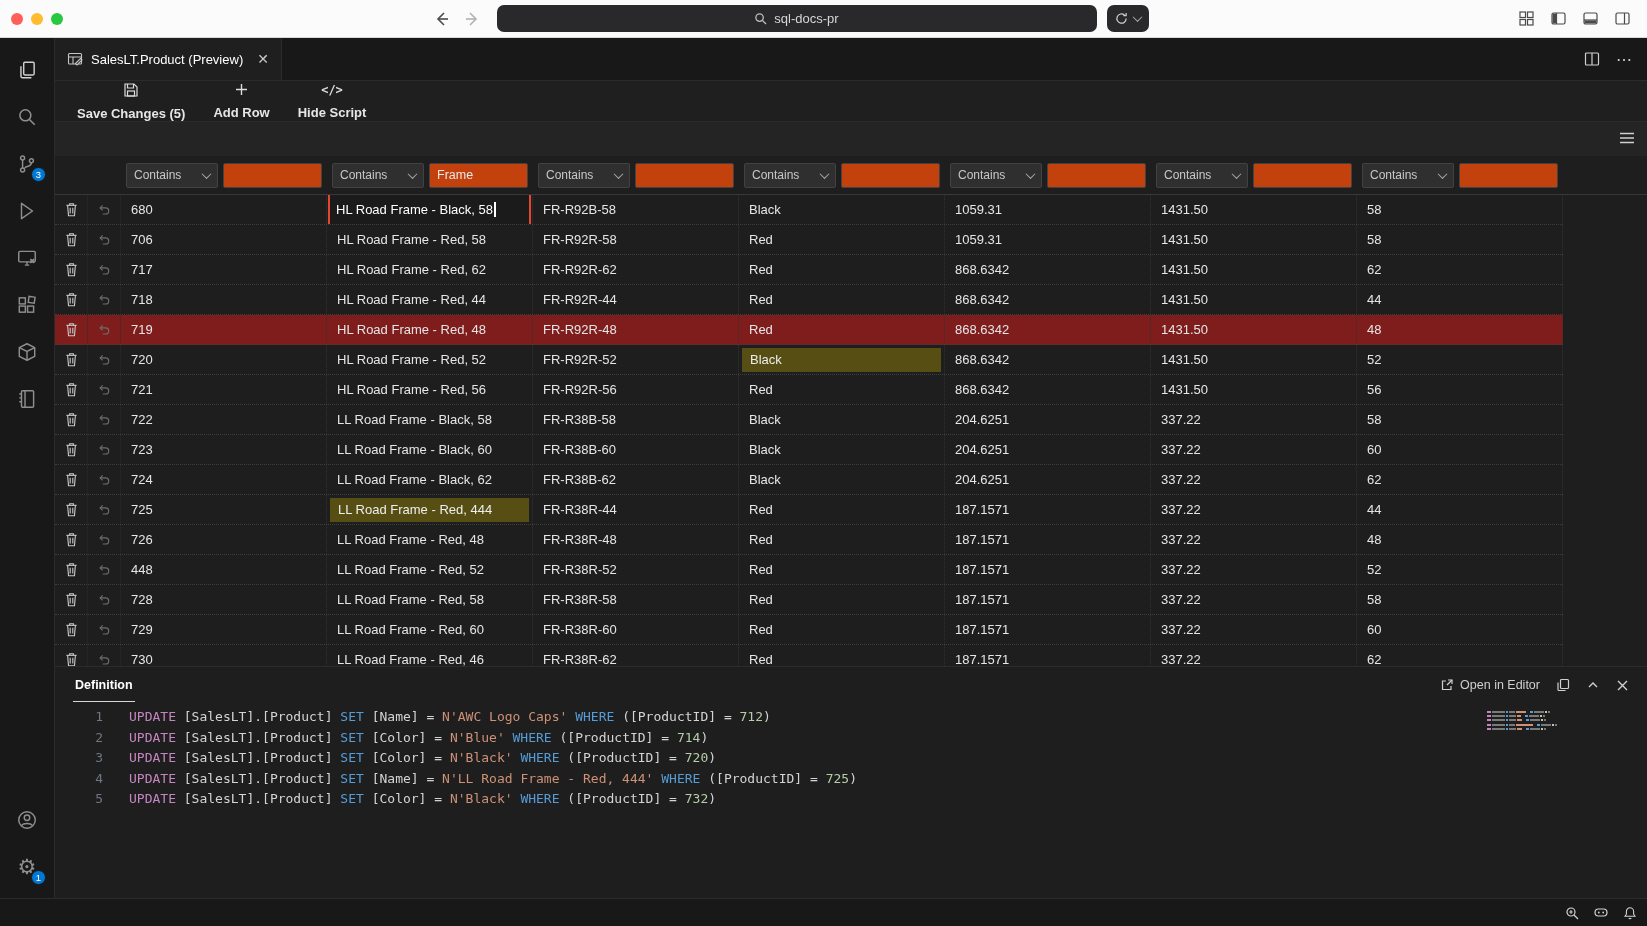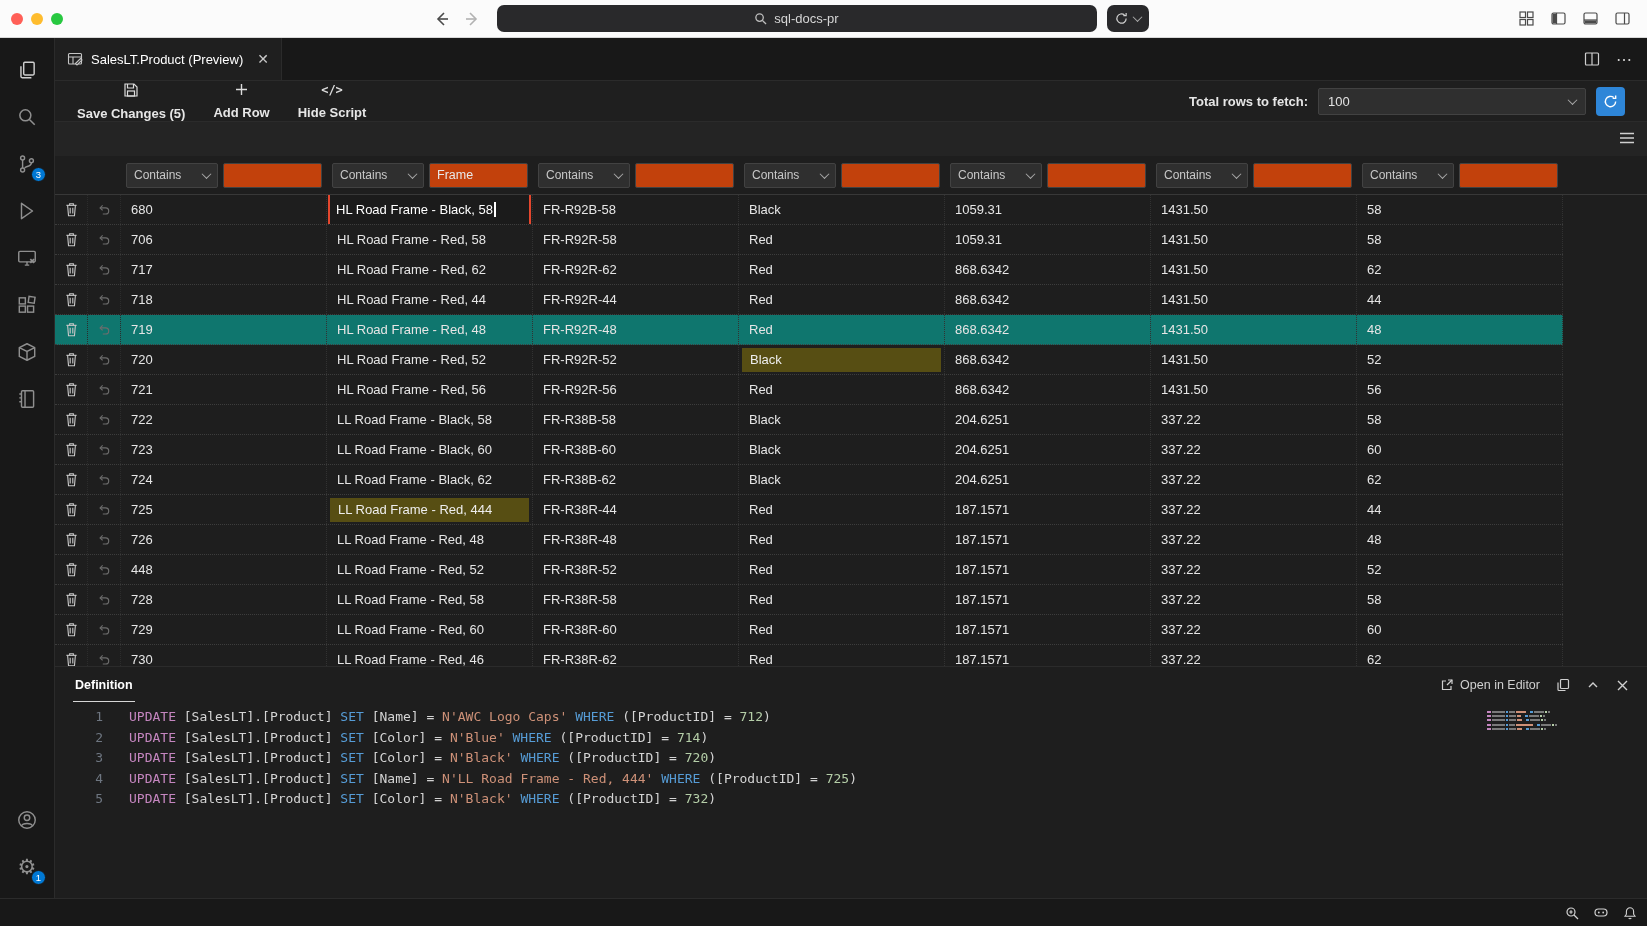--- a/index.html
+++ b/index.html
@@ -81,21 +81,21 @@
     border-radius:2px; display:flex; align-items:center; justify-content:space-between;
     padding:0 7px; color:#c8c8c8; font-size:12px; box-sizing:border-box; }
   .chev { width:6px; height:6px; border-right:1.4px solid #a8a8a8;
     border-bottom:1.4px solid #a8a8a8; transform:rotate(45deg) translate(-1px,-1px); }
   .finput { flex:1; height:25px; background:#c2410c; border:1px solid #424242;
     border-radius:2px; color:#e8e8e8; font-size:12.5px; display:flex;
     align-items:center; padding:0 7px; box-sizing:border-box; }
   .grid-body { flex:1; overflow:hidden; }
   .grow { display:flex; height:30px; align-items:flex-end; width:1508px;
     border-bottom:1px dotted #3d3d3d; box-sizing:border-box; }
-  .grow.hover { background:#0f766e; }
+  .grow.hover { background:#7f1d1d; }
   .icell { flex:0 0 33px; display:flex; align-items:center; justify-content:center;
     height:100%; border-right:1px dotted #2c2c2c; box-sizing:border-box; background:none; border-top:none; border-left:none; border-bottom:none; }
   .dcell { flex:0 0 206px; box-sizing:border-box; padding:0 10px; font-size:13px;
     color:#e6e6e6; white-space:nowrap; overflow:hidden; border-right:1px dotted #323232;
     height:100%; display:flex; align-items:center; }
   .dcell.p0 { padding:2px 3px; }
   .dirtybox { background:#574e13; height:24px; display:flex; align-items:center;
     padding:0 8px; flex:1; color:#eeeeee; }
   .dcell.editing { padding:0; }
   .editbox { flex:1; height:38px; margin:0 1px; border:2px solid #e4472e;
@@ -315,33 +315,20 @@
       <div class="tb-item">
         <svg width="15" height="15" viewBox="0 0 15 15" fill="none" stroke="#dcdcdc" stroke-width="1.4">
             <path d="M7.5 2 V13 M2 7.5 H13"></path>
           </svg>
         <span>Add Row</span>
       </div>
       <div class="tb-item">
         <span class="codeglyph">&lt;/&gt;</span>
         <span>Hide Script</span>
       </div>
-      <div class="tb-right">
-        <span class="rows-label">Total rows to fetch:</span>
-        <div class="rows-select">
-          <span>100</span>
-          <span class="chev"></span>
-        </div>
-        <button class="refresh-btn">
-          <svg width="15" height="15" viewBox="0 0 16 16" fill="none" stroke="#ffffff" stroke-width="1.5">
-              <path d="M13.5 8 a5.5 5.5 0 1 1 -2 -4.2"></path>
-              <path d="M13.5 1.5 v3.2 h-3.2"></path>
-            </svg>
-        </button>
-      </div>
     </div>
 
     <div class="grid">
       <div class="grid-header">
         <div class="sp33"></div>
           <div class="sp33"></div>
         <button class="navarrow hamburger">
           <svg width="16" height="14" viewBox="0 0 16 14" fill="none" stroke="#d0d0d0" stroke-width="1.4">
               <path d="M1 2.5 H15 M1 7 H15 M1 11.5 H15"></path>
             </svg>

